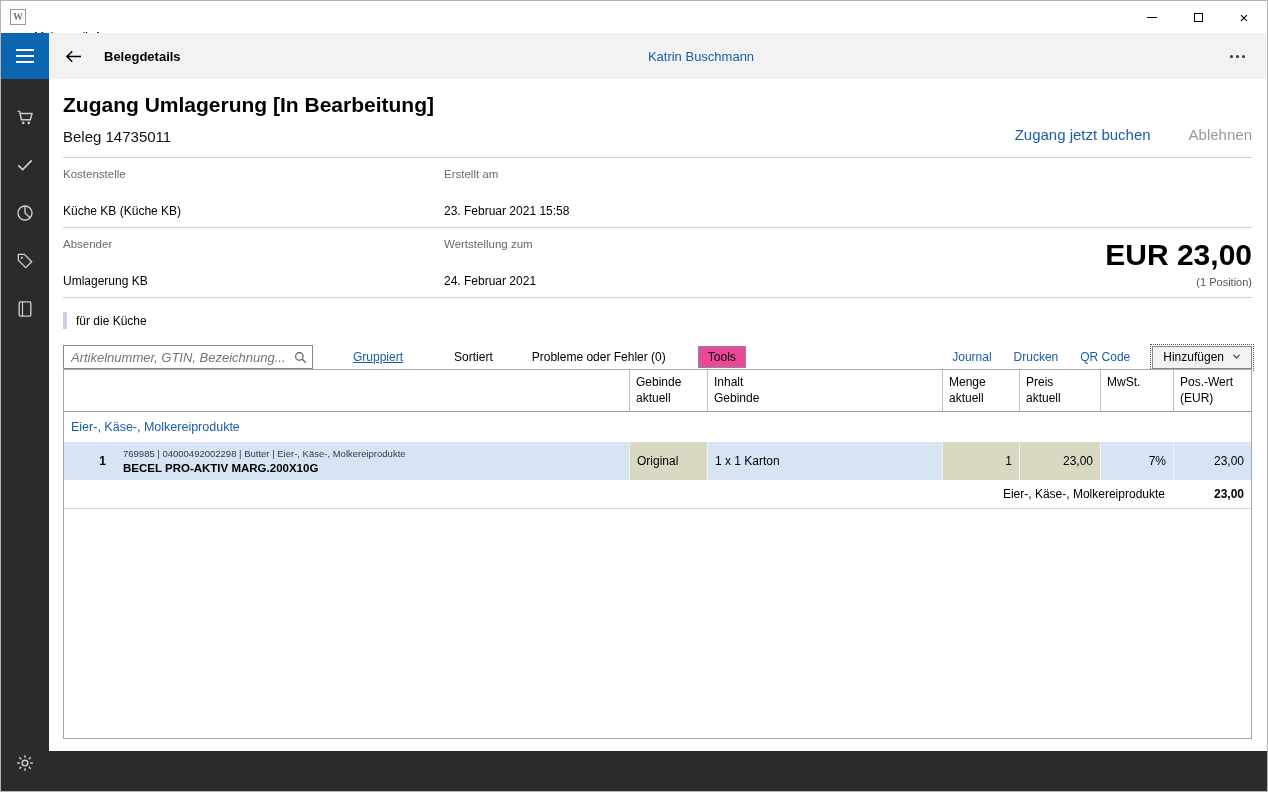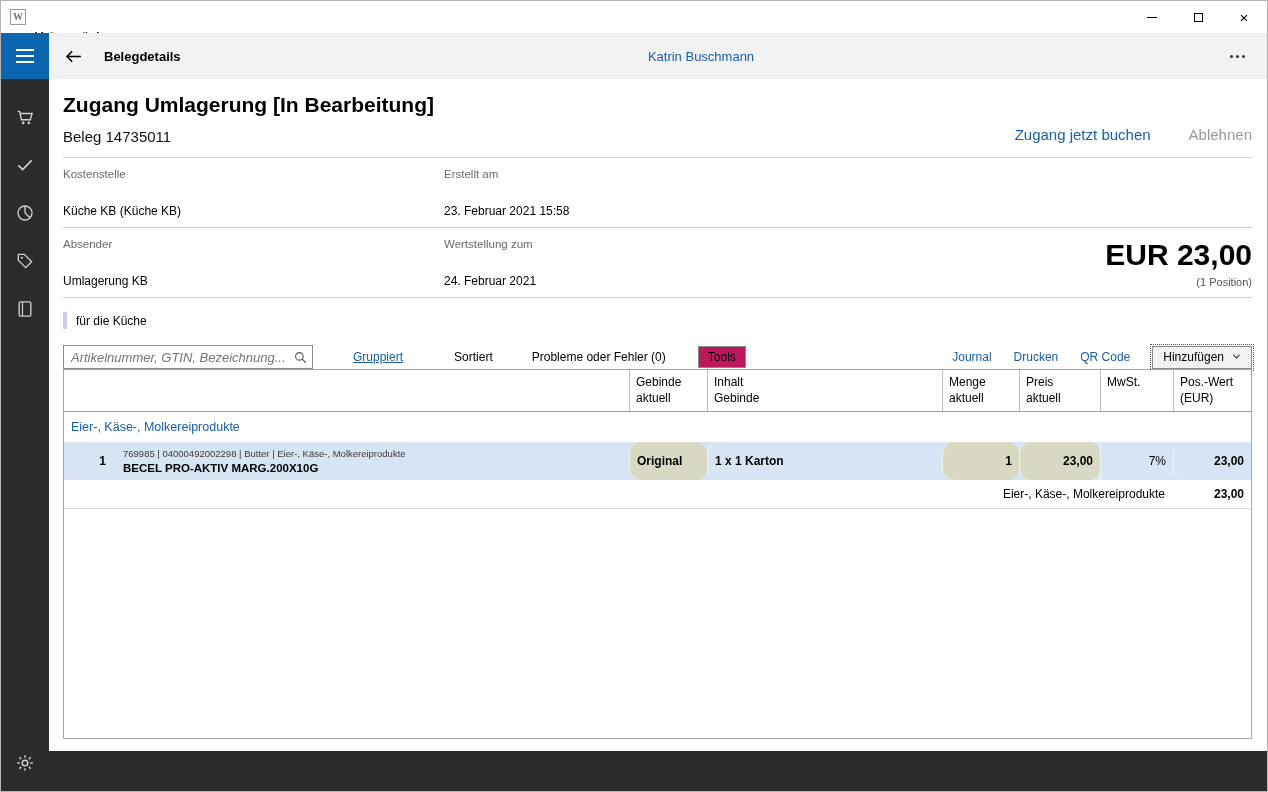--- a/index.html
+++ b/index.html
@@ -57,42 +57,42 @@
   .note-text { font-size:12px; color:#000; }
 
   
   .toolbar { display:flex; align-items:center; margin-top:16px; height:24px; }
   .search-box { width:250px; height:24px; border:1px solid #8a8a8a; background:#fff; display:flex; align-items:center; padding:0 4px 0 7px; }
   .search-box input { flex:1; border:none; outline:none; font-style:italic; font-size:13px; color:#555; font-family:"Liberation Sans",sans-serif; min-width:0; }
   .tb-link { font-size:12px; cursor:pointer; }
   .link-blue { color:#1a5dab; }
   .link-underline { text-decoration:underline; }
   .tb-text { font-size:12px; color:#000; cursor:pointer; }
-  .tools-btn { font-size:12px; color:#000; background:#be185d; border:1px solid #8a8a8a; padding:3px 9px; cursor:pointer; }
+  .tools-btn { font-size:12px; color:#000; background:#ec4899; border:1px solid #8a8a8a; padding:3px 9px; cursor:pointer; }
   .toolbar-right { margin-left:auto; display:flex; align-items:center; gap:22px; }
   .add-btn { display:flex; align-items:center; gap:7px; font-size:12px; color:#000; background:#f2f2f2; border:1px solid #8a8a8a; padding:3px 9px 4px 10px; cursor:pointer; outline:1px dotted #555; outline-offset:1px; }
 
   
   .items-table { flex:1; border:1px solid #a8a8a8; margin-bottom:12px; display:flex; flex-direction:column; min-height:0; overflow:hidden; background:#fff; }
   .trow { display:grid; grid-template-columns:52px 513px 78px 235px 77px 81px 73px 1fr; }
   .thead { border-bottom:1px solid #9e9e9e; }
   .th { font-size:12px; color:#000; padding:5px 6px; white-space:pre-line; line-height:1.3; }
   .th.sep { border-left:1px solid #c0c0c0; }
   .group-row { align-items:center; height:30px; }
   .group-label { grid-column:1 / -1; font-size:12.5px; color:#1a5dab; padding-left:7px; }
   .data-row { background:#d6e4f4; height:38px; cursor:pointer; }
   .cell { font-size:12px; display:flex; align-items:center; padding:0 7px; }
   .cell.num { justify-content:flex-end; }
   .cell.khaki { background:#d9d9c3; border-left:1px solid rgba(255,255,255,.65); }
   .cell.vsep { border-left:1px solid rgba(255,255,255,.65); }
   .idx-cell { justify-content:flex-end; padding-right:10px; font-weight:bold; }
   .desc-cell { flex-direction:column; align-items:flex-start; justify-content:center; gap:3px; overflow:hidden; }
   .row-meta { font-size:9.5px; color:#3a3a3a; white-space:nowrap; }
   .row-name { font-size:11.5px; font-weight:bold; color:#000; white-space:nowrap; }
-  .bold { font-weight:bold;border-radius:12px; }
+  .bold { font-weight:normal; }
   .summary-row { height:29px; border-bottom:1px solid #d9d9d9; }
   .summary-label { grid-column:1 / 8; font-size:12px; display:flex; align-items:center; justify-content:flex-end; padding-right:8px; }
   .summary-value { font-size:12px; font-weight:bold; display:flex; align-items:center; justify-content:flex-end; padding-right:7px; }
   .table-filler { flex:1; }
 
   .bottombar { height:40px; background:#2b2b2b; flex-shrink:0; }
 
   svg { display:block; }
 </style>
 </head>

